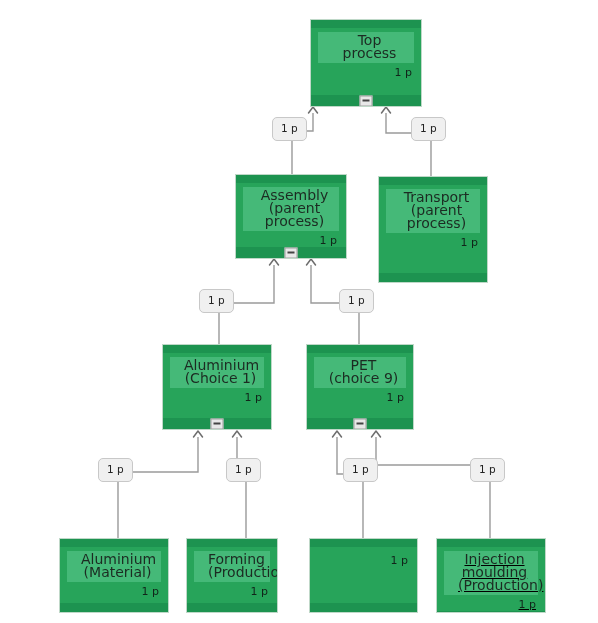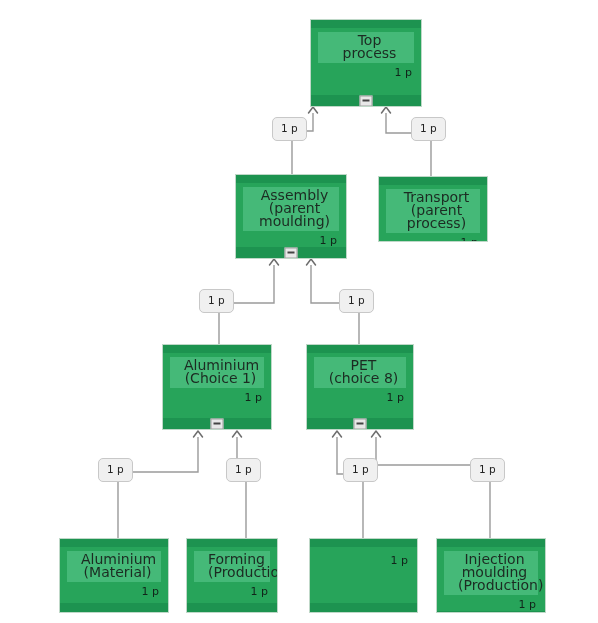--- a/index.html
+++ b/index.html
@@ -143,30 +143,30 @@
       <div class="node-botbar">
         <div class="collapse-btn">
           <i></i>
         </div>
       </div>
     </div>
     <div class="node" style="left: 235px; top: 174px; width: 112px; height: 85px;">
       <div class="node-topbar"></div>
       <div class="node-body">
         <div class="node-title">Assembly
-(parent moulding)</div>
-        <div class="node-amount">1 p</div>
-      </div>
-      <div class="node-botbar">
-        <div class="collapse-btn">
-          <i></i>
-        </div>
-      </div>
-    </div>
-    <div class="node" style="left: 378px; top: 176px; width: 110px; height: 66px;">
+(parent process)</div>
+        <div class="node-amount">1 p</div>
+      </div>
+      <div class="node-botbar">
+        <div class="collapse-btn">
+          <i></i>
+        </div>
+      </div>
+    </div>
+    <div class="node" style="left: 378px; top: 176px; width: 110px; height: 107px;">
       <div class="node-topbar"></div>
       <div class="node-body">
         <div class="node-title">Transport
 (parent process)</div>
         <div class="node-amount">1 p</div>
       </div>
       <div class="node-botbar plain"></div>
     </div>
     <div class="node" style="left: 162px; top: 344px; width: 110px; height: 86px;">
       <div class="node-topbar"></div>
@@ -177,21 +177,21 @@
       </div>
       <div class="node-botbar">
         <div class="collapse-btn">
           <i></i>
         </div>
       </div>
     </div>
     <div class="node" style="left: 306px; top: 344px; width: 108px; height: 86px;">
       <div class="node-topbar"></div>
       <div class="node-body">
-        <div class="node-title">PET (choice 8)</div>
+        <div class="node-title">PET (choice 9)</div>
         <div class="node-amount">1 p</div>
       </div>
       <div class="node-botbar">
         <div class="collapse-btn">
           <i></i>
         </div>
       </div>
     </div>
     <div class="node" style="left: 59px; top: 538px; width: 110px; height: 75px;">
       <div class="node-topbar"></div>
@@ -211,21 +211,21 @@
       </div>
       <div class="node-botbar plain"></div>
     </div>
     <div class="node" style="left: 309px; top: 538px; width: 109px; height: 75px;">
       <div class="node-topbar"></div>
       <div class="node-body">
         <div class="node-amount">1 p</div>
       </div>
       <div class="node-botbar plain"></div>
     </div>
-    <div class="node" style="left: 436px; top: 538px; width: 110px; height: 75px;">
+    <div class="node" style="left: 436px; top: 538px; width: 110px; height: 75px; text-decoration: underline;">
       <div class="node-topbar"></div>
       <div class="node-body">
         <div class="node-title">Injection
 moulding
 (Production)</div>
         <div class="node-amount">1 p</div>
       </div>
       <div class="node-botbar plain"></div>
     </div>
     <div class="chip" style="left: 272px; top: 117px;">1 p</div>

